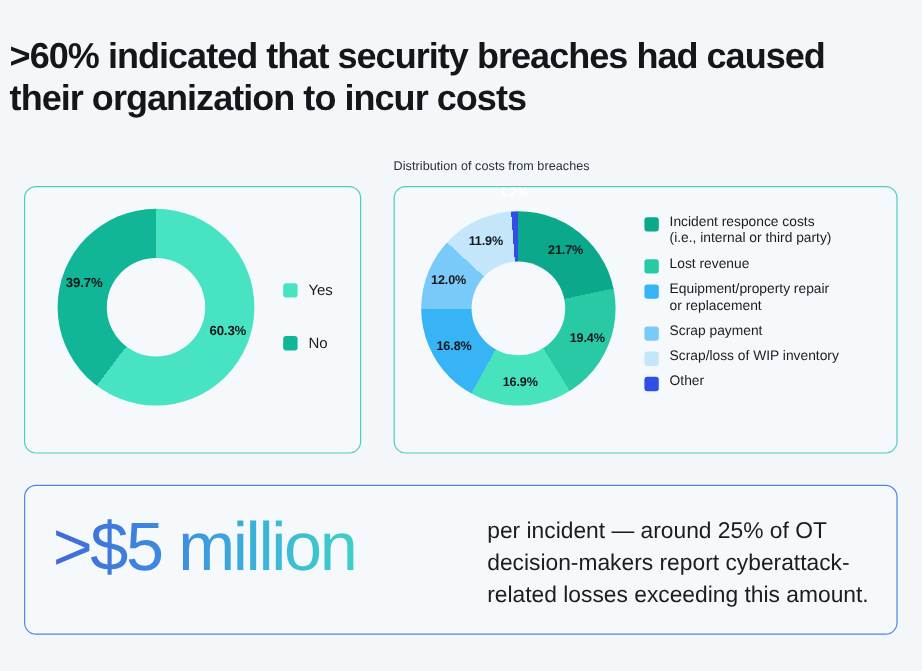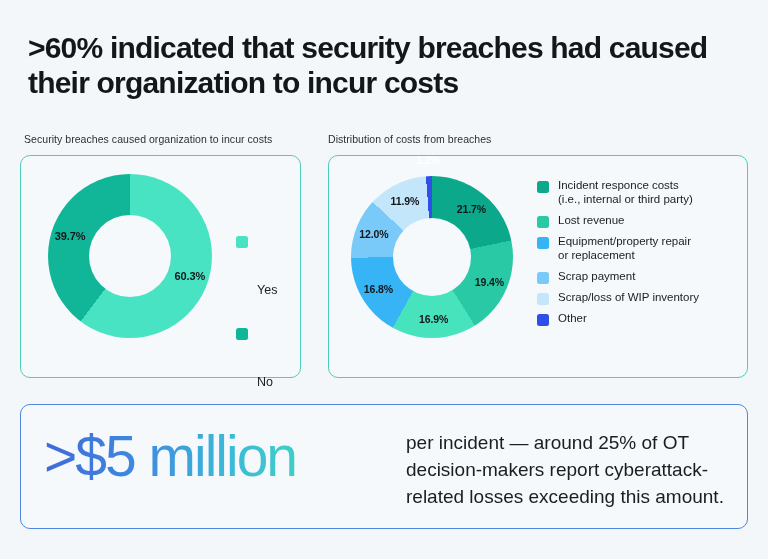--- a/index.html
+++ b/index.html
@@ -13,21 +13,21 @@
     font-family: "Liberation Sans", sans-serif;
     color: #1b1d21;
     overflow: hidden;
     position: relative;
   }
 
   .page {
     width: 768px;
     height: 559px;
     box-sizing: border-box;
-    padding: 24px 20px 0 24px;
+    padding: 24px 20px 0 4px;
     position: relative;
   }
 
   
   .headline {
     font-size: 30px;
     line-height: 1.18;
     font-weight: 700;
     letter-spacing: -0.8px;
     color: #14161a;
@@ -139,21 +139,21 @@
     color: #1b1d21;
     white-space: pre-line;
   }
 
   #legend-yesno {
     left: 236px;
     top: 235px;
   }
   #legend-yesno .legend-item { margin-bottom: 28px; }
   #legend-yesno .legend-swatch { margin-top: 1px; }
-  #legend-yesno .legend-label { font-size: 12.5px; margin-top: 48px; }
+  #legend-yesno .legend-label { font-size: 12.5px; }
 
   #legend-dist {
     left: 537px;
     top: 178px;
     width: 205px;
   }
   #legend-dist .legend-item { margin-bottom: 6px; }
   #legend-dist .legend-swatch { margin-top: 3px; }
 
   
@@ -183,21 +183,20 @@
   }
 </style>
 </head>
 <body>
 
 <div class="page">
 
   <h1 class="headline">&gt;60% indicated that security breaches had caused their organization to incur costs</h1>
 
   <div class="subtitles">
-    <div class="subtitle left">Security breaches caused organization to incur costs</div>
     <div class="subtitle right">Distribution of costs from breaches</div>
   </div>
 
   <div class="card card-teal" id="card-yesno"></div>
 
   <div class="donut-wrap" id="donut-yesno-wrap">
     <div class="donut" id="donut-yesno" style="background: conic-gradient(rgb(71, 227, 194) 0deg, rgb(71, 227, 194) 217.08deg, rgb(16, 182, 151) 217.08deg, rgb(16, 182, 151) 360deg);">
       <div class="hole"></div>
     <div class="slice-label" style="left: 141.863px; top: 102.076px;">60.3%</div>
         <div class="slice-label" style="left: 22.1368px; top: 61.9236px;">39.7%</div>

